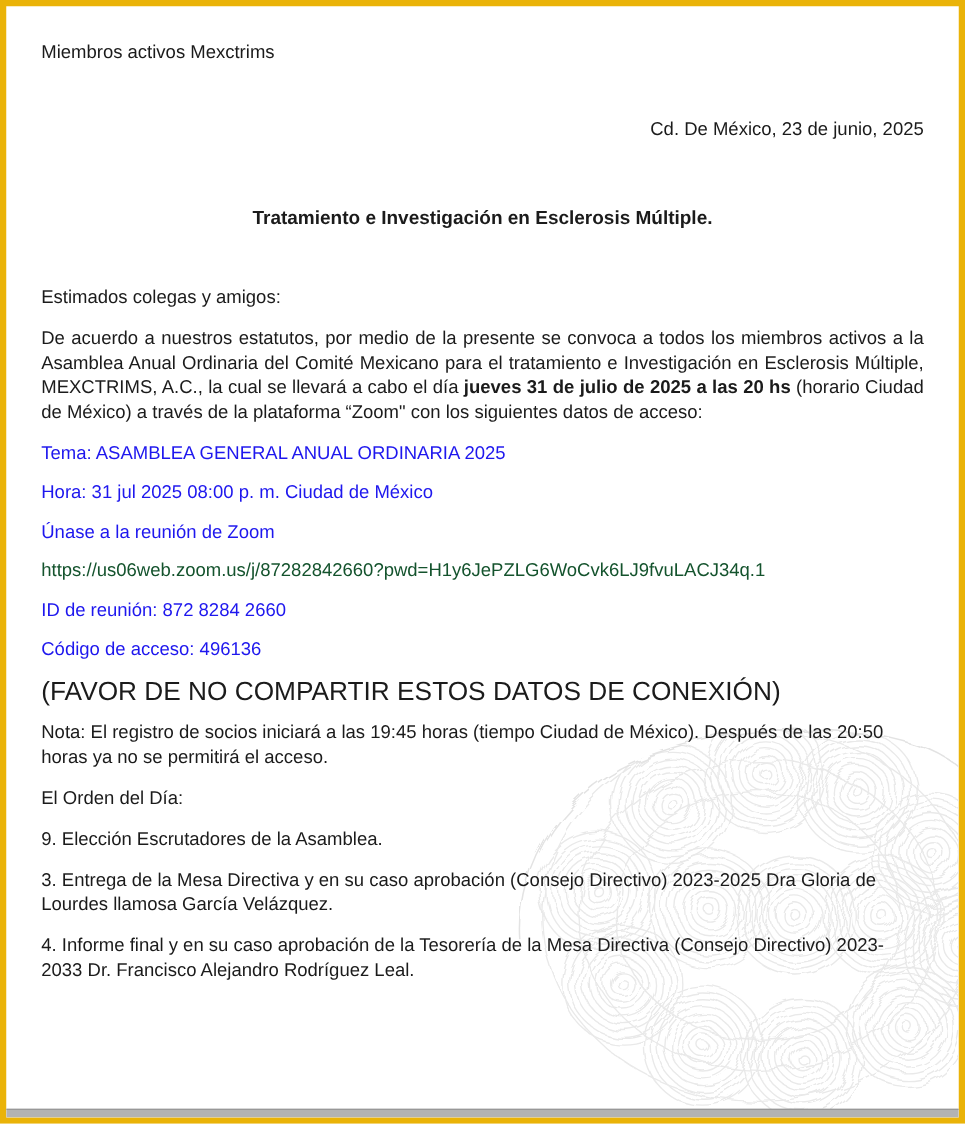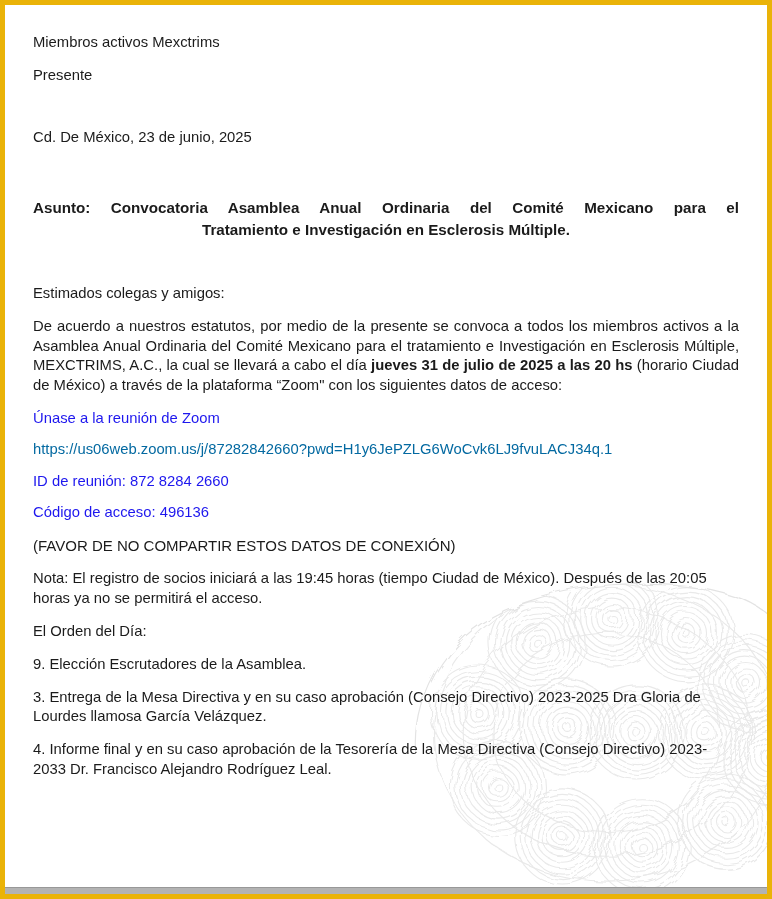--- a/index.html
+++ b/index.html
@@ -21,35 +21,36 @@
     z-index: 1;
     padding: 28px 28px 0 28px;
     color: #1b1b1b;
     font-size: 14.8px;
     line-height: 19.5px;
   }
   .content p { margin: 13.5px 0; }
   .content p:first-child { margin-top: 0; }
   .date-line {
     margin-top: 42px !important;
+    text-align: right;
   }
   .subject {
     margin-top: 50px !important;
     margin-bottom: 0 !important;
     font-weight: bold;
     font-size: 15.2px;
     line-height: 22px;
   }
   .subject .l1 { display: block; text-align: justify; text-align-last: justify; }
   .subject .l2 { display: block; text-align: center; }
   .salutation { margin-top: 43px !important; }
   .intro { text-align: justify; }
   .link-line { color: #1e17ee; margin: 12px 0 !important; }
-  .link-line a { color: #0369a1; text-decoration: none; cursor: pointer; word-break: break-all; }
-  .warning { margin-top: 13.5px !important; font-size: 15px; }
+  .link-line a { color: #14532d; text-decoration: none; cursor: pointer; word-break: break-all; }
+  .warning { margin-top: 13.5px !important; font-size: 21px; }
   .bottom-bar {
     position: absolute;
     left: 0; right: 0; bottom: 0;
     height: 7px;
     background: #b3b3b3;
     border-top: 1px solid #989898;
     z-index: 2;
   }
   .watermark {
     position: absolute;
@@ -195,41 +196,41 @@
         <circle cx="320" cy="180" r="48"></circle>
         <ellipse cx="220" cy="180" rx="175" ry="150"></ellipse>
         <ellipse cx="220" cy="180" rx="145" ry="125"></ellipse>
         <ellipse cx="220" cy="180" rx="115" ry="100"></ellipse>
       </g>
     <path d="M28,200 C24,140 62,72 140,48 C205,26 300,22 358,46 C400,64 416,100 420,150" fill="none" stroke="#e3e3e3" stroke-width="1.2" filter="url(#squiggle)"></path>
   </svg>
 
   <div class="content">
     <p>Miembros activos Mexctrims</p>
-    <p>Presente</p>
 
     <p class="date-line">Cd. De México, 23 de junio, 2025</p>
 
     <p class="subject">
-        <span class="l1">Asunto: Convocatoria Asamblea Anual Ordinaria del Comité Mexicano para el</span>
         <span class="l2">Tratamiento e Investigación en Esclerosis Múltiple.</span>
       </p>
 
     <p class="salutation">Estimados colegas y amigos:</p>
 
     <p class="intro"><span>De acuerdo a nuestros estatutos, por medio de la presente se convoca a todos los miembros activos a la Asamblea Anual Ordinaria del Comité Mexicano para el tratamiento e Investigación en Esclerosis Múltiple, MEXCTRIMS, A.C., la cual se llevará a cabo el día </span><strong>jueves 31 de julio de 2025 a las 20 hs</strong><span> (horario Ciudad de México) a través de la plataforma “Zoom" con los siguientes datos de acceso:</span></p>
 
+    <p class="link-line">Tema: ASAMBLEA GENERAL ANUAL ORDINARIA 2025</p>
+    <p class="link-line">Hora: 31 jul 2025 08:00 p. m. Ciudad de México</p>
     <p class="link-line">Únase a la reunión de Zoom</p>
     <p class="link-line"><a>https://us06web.zoom.us/j/87282842660?pwd=H1y6JePZLG6WoCvk6LJ9fvuLACJ34q.1</a></p>
     <p class="link-line">ID de reunión: 872 8284 2660</p>
     <p class="link-line">Código de acceso: 496136</p>
 
     <p class="warning">(FAVOR DE NO COMPARTIR ESTOS DATOS DE CONEXIÓN)</p>
 
-    <p>Nota: El registro de socios iniciará a las 19:45 horas (tiempo Ciudad de México). Después de las 20:05 horas ya no se permitirá el acceso.</p>
+    <p>Nota: El registro de socios iniciará a las 19:45 horas (tiempo Ciudad de México). Después de las 20:50 horas ya no se permitirá el acceso.</p>
 
     <p>El Orden del Día:</p>
 
     <p>9. Elección Escrutadores de la Asamblea.</p>
     <p>3. Entrega de la Mesa Directiva y en su caso aprobación (Consejo Directivo) 2023-2025 Dra Gloria de Lourdes llamosa García Velázquez.</p>
     <p>4. Informe final y en su caso aprobación de la Tesorería de la Mesa Directiva (Consejo Directivo) 2023-2033 Dr. Francisco Alejandro Rodríguez Leal.</p>
   </div>
 
   <div class="bottom-bar"></div>
 </div>

